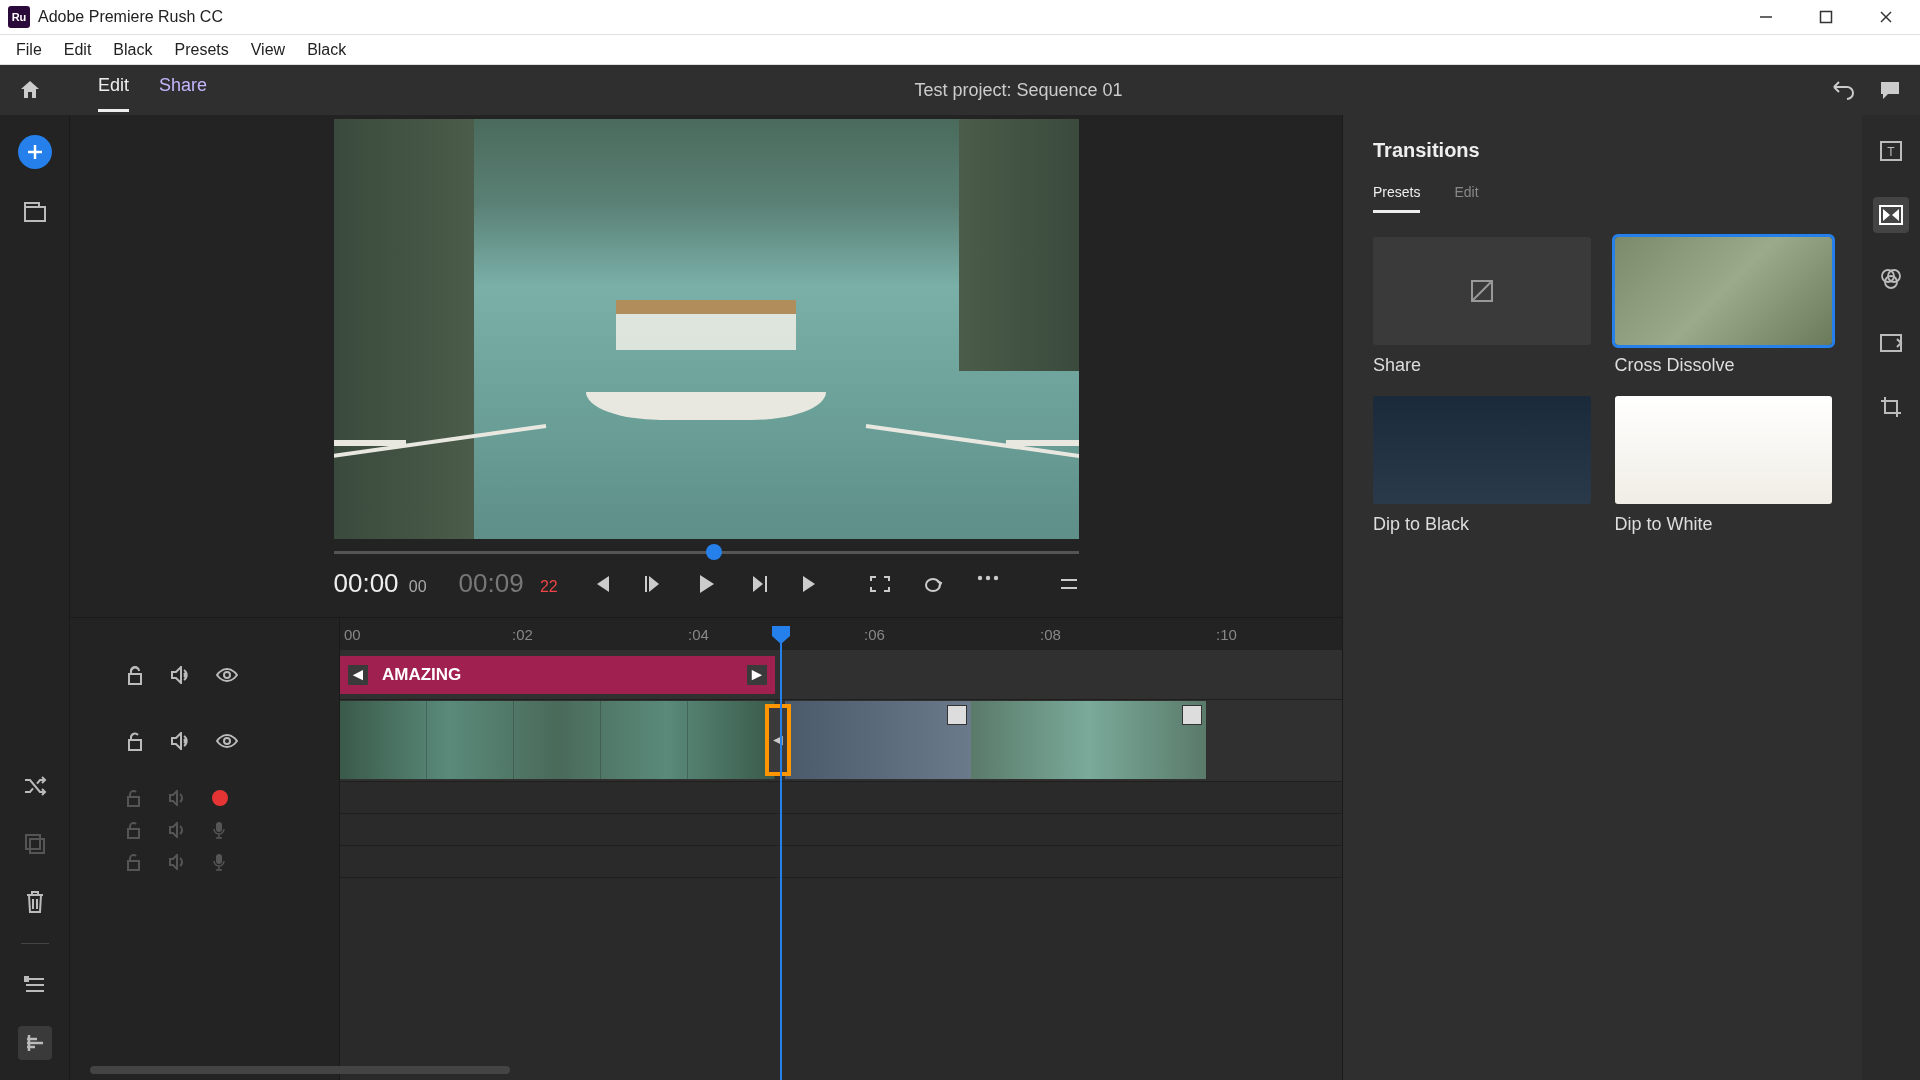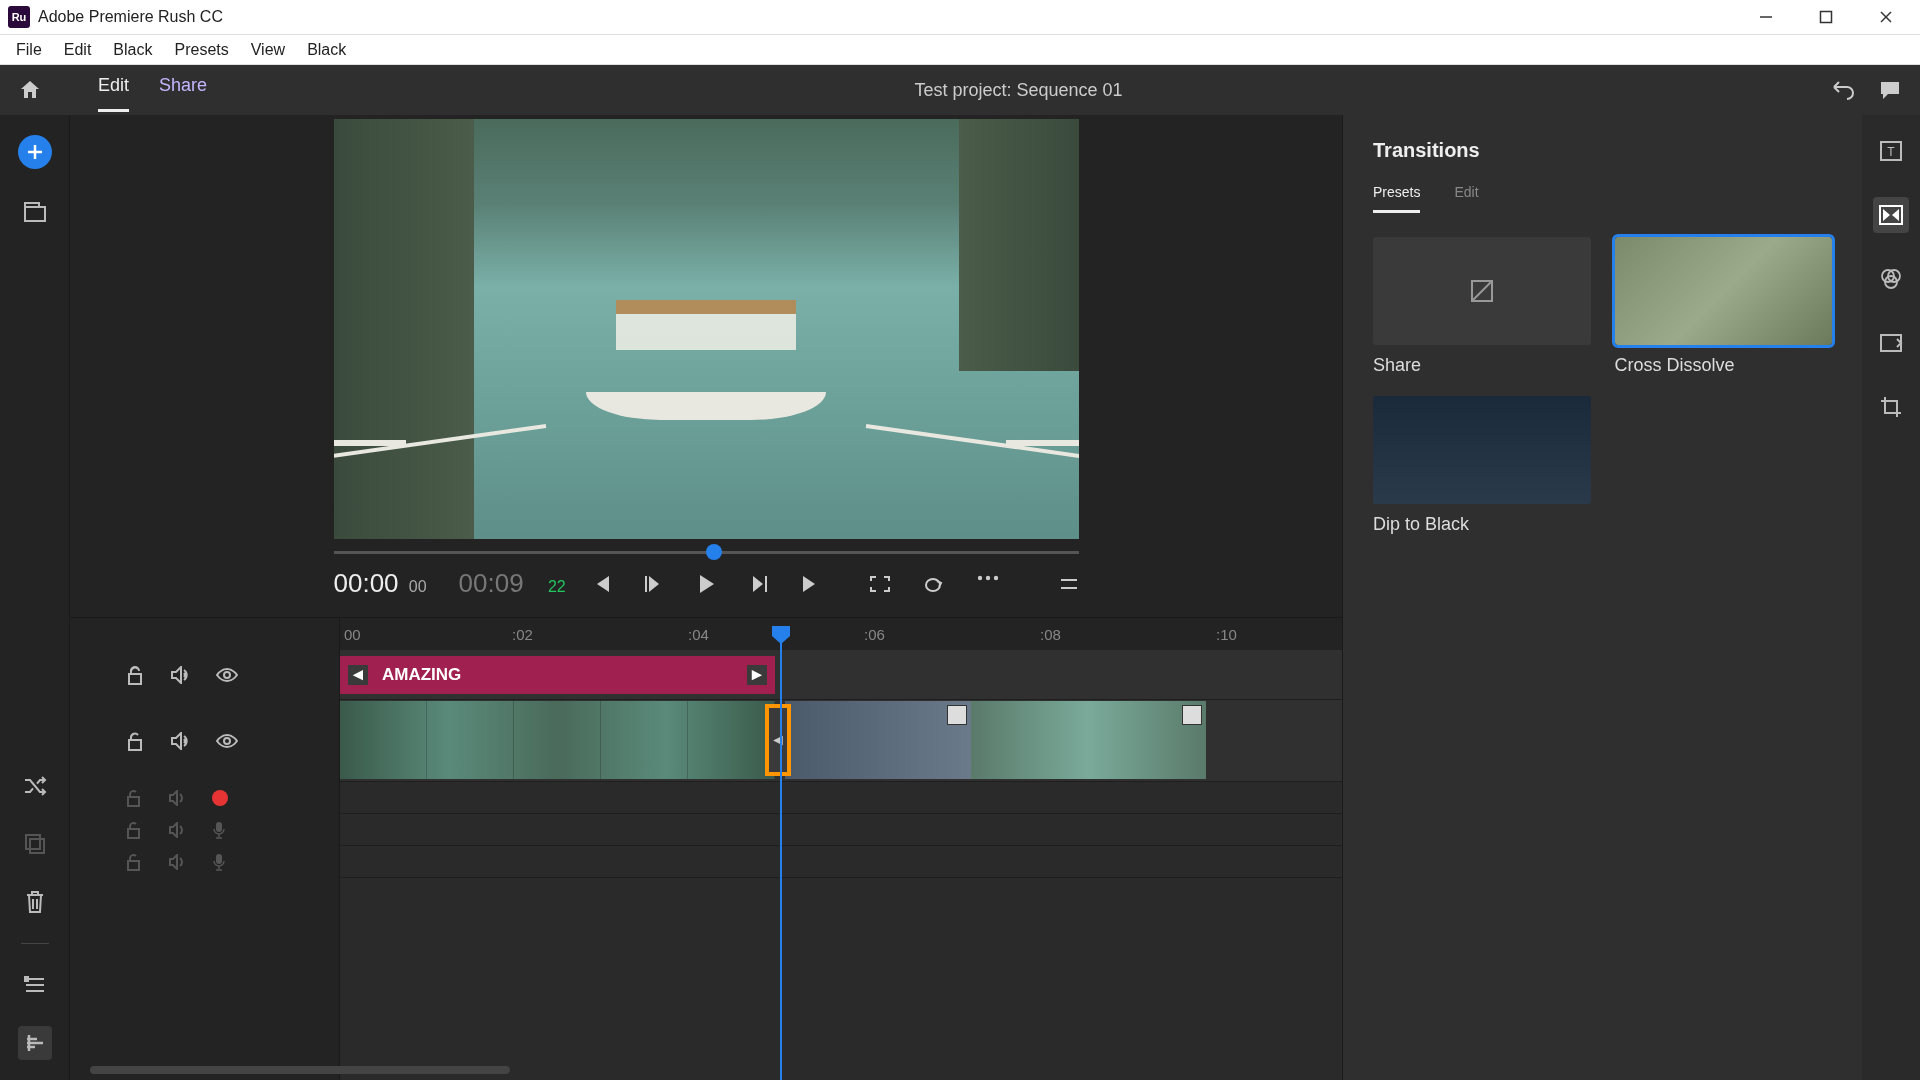--- a/index.html
+++ b/index.html
@@ -45,21 +45,21 @@
 .cliff-l { position: absolute; left: 0; top: 0; width: 140px; height: 100%; background: linear-gradient(90deg,#3a4a3c,#4c5c4a);}
 .cliff-r { position: absolute; right: 0; top: 0; width: 120px; height: 60%; background: linear-gradient(270deg,#3a4a3c,#4c5c4a);}
 
 .player-scrub { margin: 12px auto 0; width: 745px; height: 3px; background: #555; position: relative; }
 .scrub-head { position: absolute; left: 50%; top: -7px; width: 16px; height: 16px; border-radius: 50%; background: #2680eb; }
 
 .player-controls { width: 745px; margin: 14px auto 0; display: flex; align-items: center; gap: 24px; color: #ccc; position: relative; }
 .time-cur { color: #eee; font-size: 26px; font-weight: 300; }
 .time-cur small { font-size: 16px; color: #aaa; margin-left: 3px; }
 .time-tot { color: #777; font-size: 26px; font-weight: 300; margin-left: 8px; }
-.time-tot small { font-size: 16px; color: #22c55e; margin-left: 17px; text-align: center; }
+.time-tot small { font-size: 16px; color: #ef4444; margin-left: 9px; text-align: center; }
 .pc-center { position: absolute; left: 50%; transform: translateX(-50%); display: flex; gap: 32px; align-items: center; }
 .pc-right-group { position: absolute; right: 80px; display: flex; gap: 32px; }
 .pc-far-right { position: absolute; right: 0; }
 .pc-btn { cursor: pointer; color: #ccc; }
 
 .timeline-area { flex: 1; display: flex; margin-top: 18px; border-top: 1px solid #1a1a1a; overflow: hidden; position: relative; }
 .track-header { width: 270px; background: #232323; display: flex; flex-direction: column; border-right: 1px solid #1a1a1a; }
 .th-spacer { height: 32px; }
 .th-row { height: 50px; display: flex; align-items: center; gap: 26px; padding-left: 56px; color: #bbb; }
 .th-row.video { height: 82px; }
@@ -455,20 +455,24 @@
         <div class="trans-label">Share</div>
       </div>
       <div class="trans-item">
         <div class="trans-thumb cd selected"></div>
         <div class="trans-label">Cross Dissolve</div>
       </div>
       <div class="trans-item">
         <div class="trans-thumb db"></div>
         <div class="trans-label">Dip to Black</div>
       </div>
+      <div class="trans-item">
+        <div class="trans-thumb dw"></div>
+        <div class="trans-label">Dip to White</div>
+      </div>
     </div>
   </div>
 
   <div class="right-rail">
     <div class="rr-btn">
         <svg width="24" height="22" fill="none" stroke="currentColor" stroke-width="2">
           <rect x="2" y="2" width="20" height="18"></rect>
           <text x="12" y="16" font-size="12" text-anchor="middle" fill="currentColor" stroke="none">T</text>
         </svg>
       </div>

